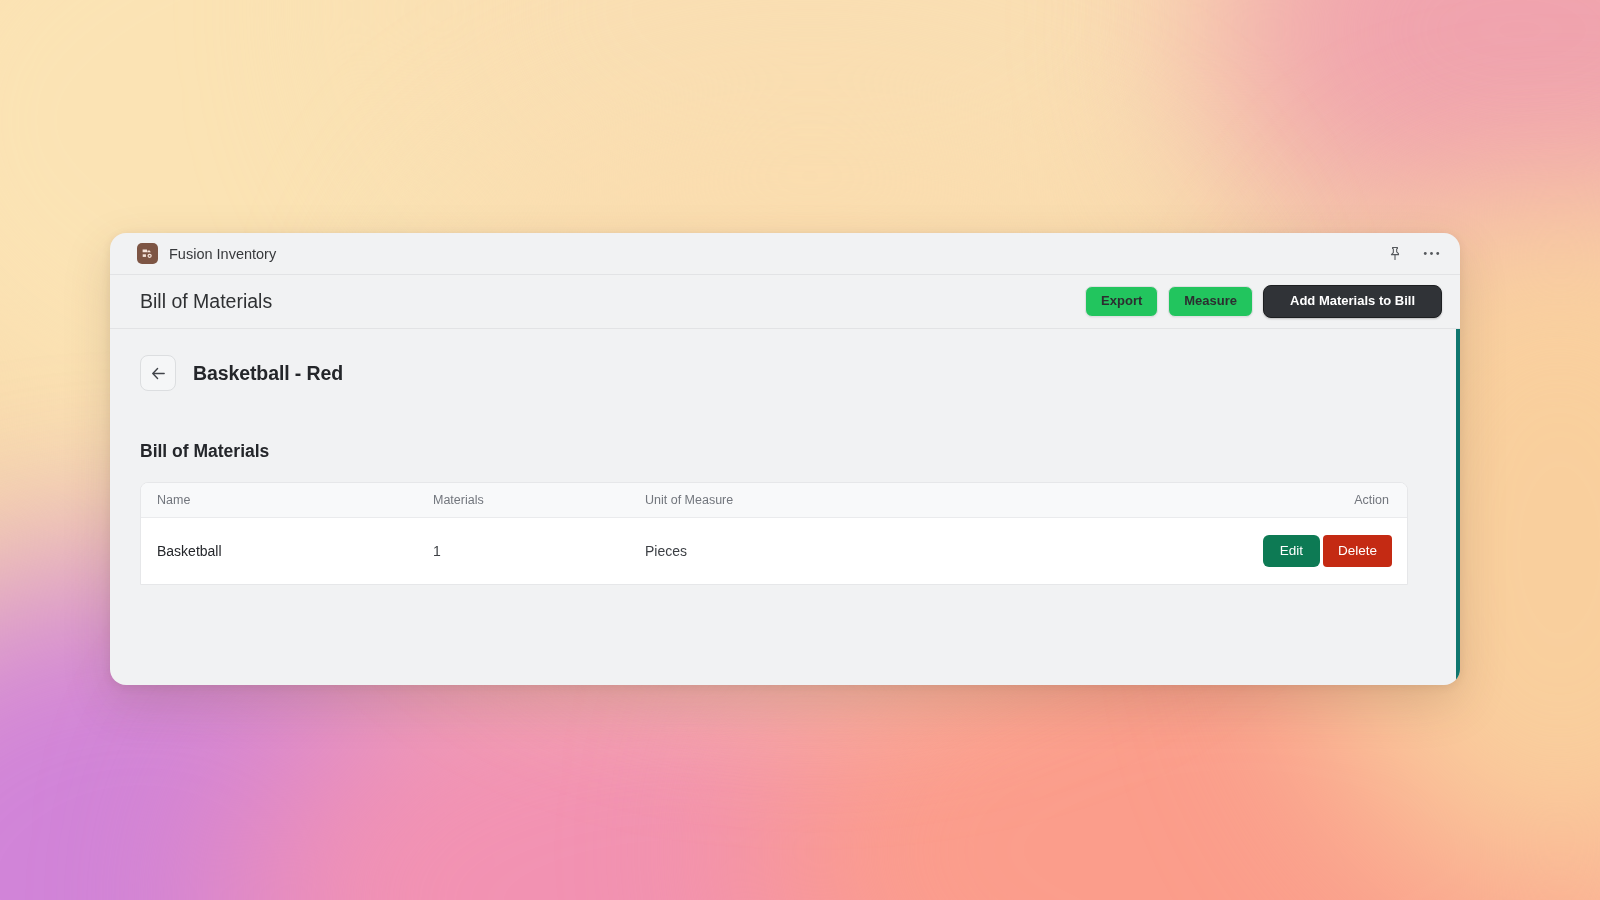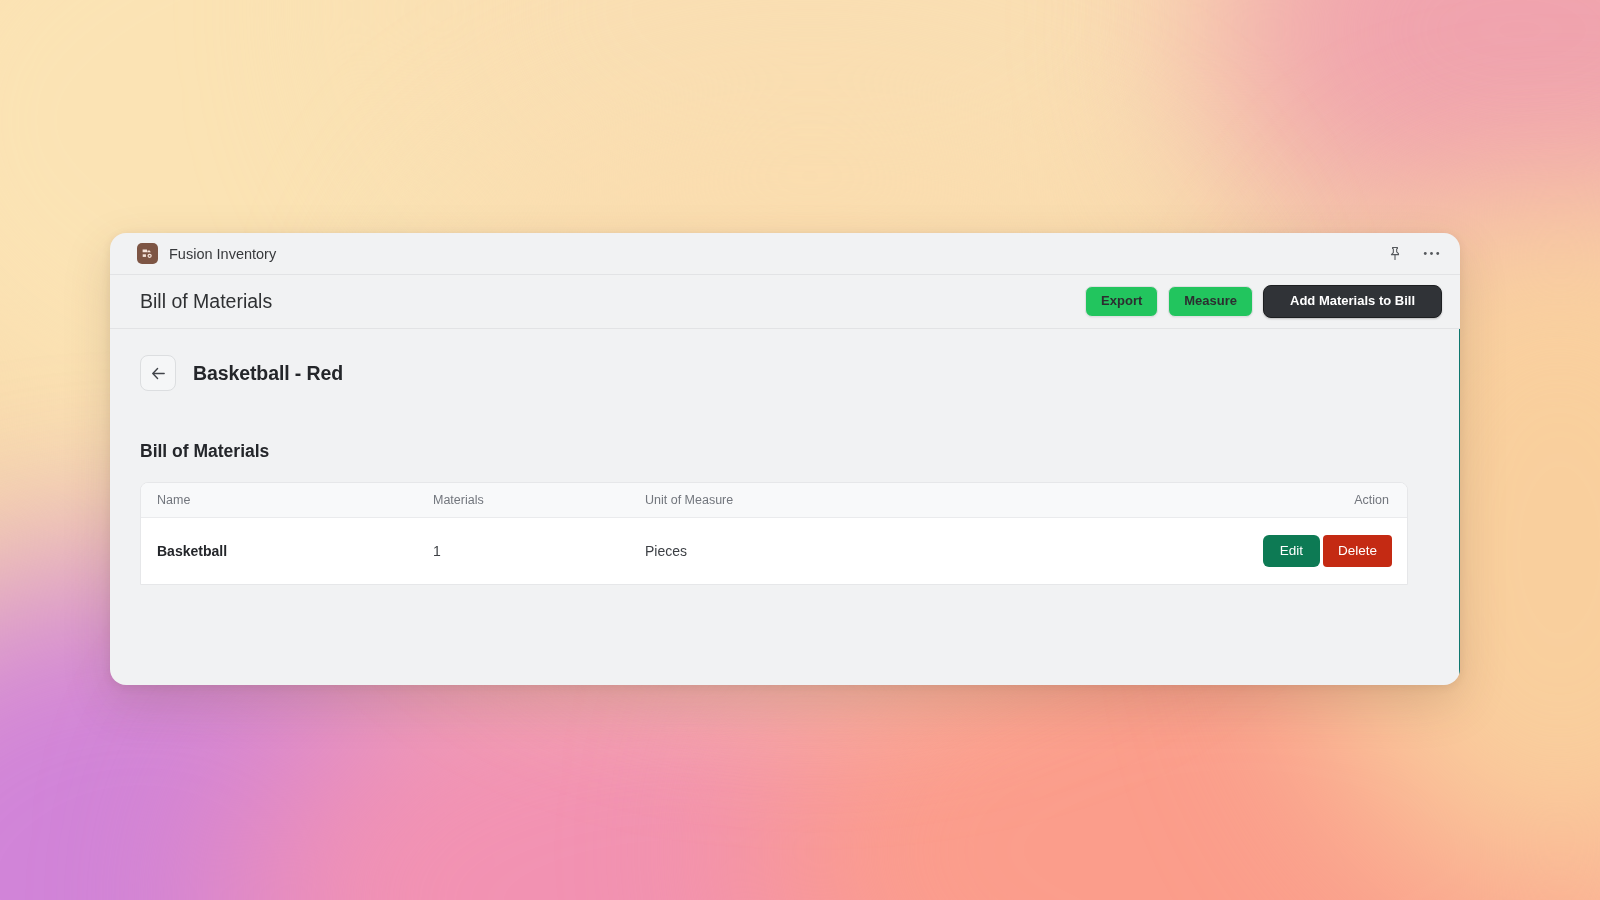--- a/index.html
+++ b/index.html
@@ -152,21 +152,21 @@
     font-weight: bold;
     color: #ffffff;
     cursor: pointer;
     line-height: 1.1;
     box-shadow: 0 1px 2px rgba(0,0,0,0.22);
   }
 
   
   #content-pane {
     padding: 26px 40px 0 30px;
-    border-right: 1px solid #0f766e;
+    border-right: 4px solid #0f766e;
     height: calc(452px - 41px - 57px);
   }
 
   #record-header {
     display: flex;
     align-items: center;
     gap: 17px;
   }
   #back-button {
     width: 36px; height: 36px;
@@ -220,21 +220,21 @@
   tbody td {
     padding: 17px 0;
     font-size: 14px;
     color: #3c3f44;
     border-bottom: 1px solid #eef0f1;
     vertical-align: middle;
   }
   tbody tr:last-child td { border-bottom: none; }
   td.cell-name {
     padding-left: 16px;
-    font-weight: bold;
+    font-weight: normal;
     color: #24262a;
   }
   td.cell-action { text-align: right; padding-right: 15px; }
 
   .row-actions {
     display: inline-flex;
     gap: 3px;
     justify-content: flex-end;
   }
   .btn-edit {

